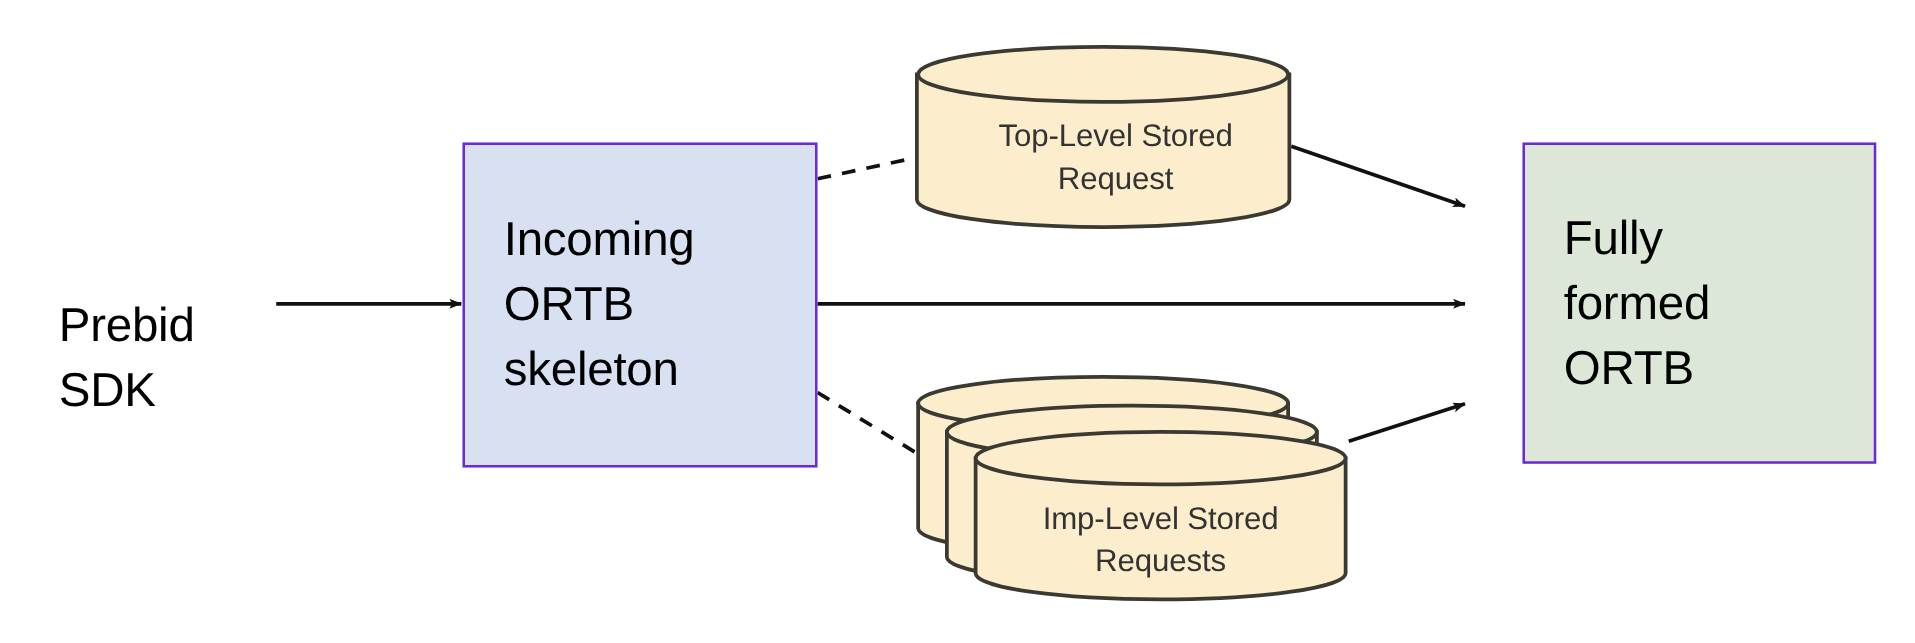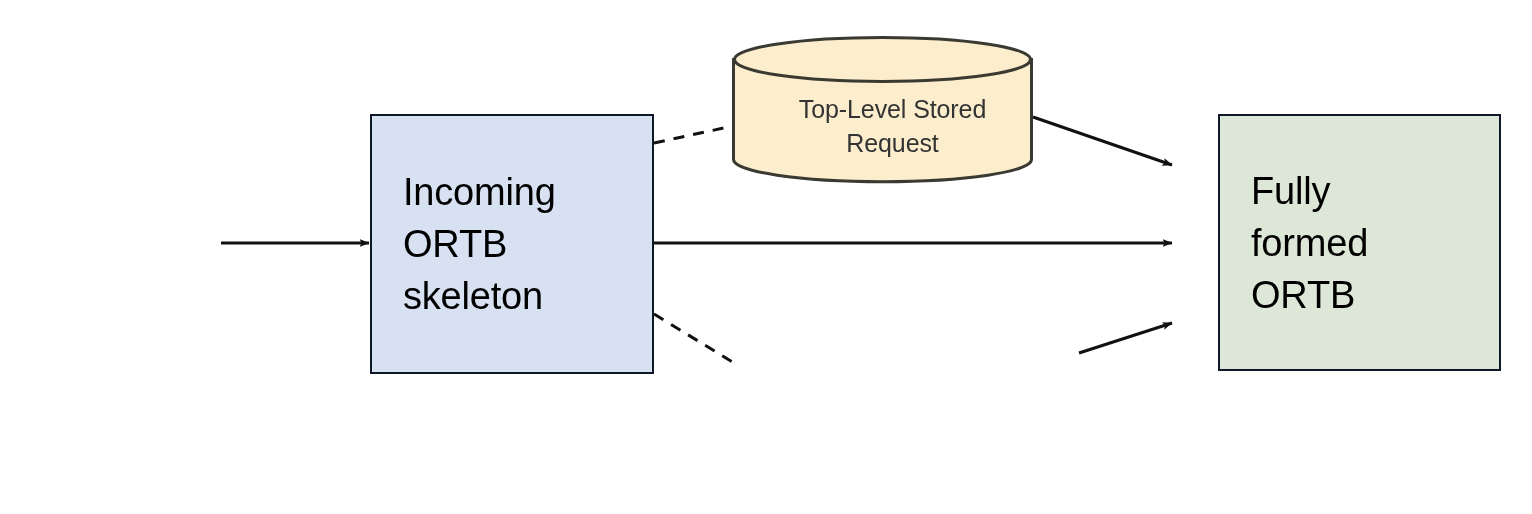--- a/index.html
+++ b/index.html
@@ -35,21 +35,21 @@
     line-height: 52px;
     letter-spacing: -0.2px;
     white-space: pre-line;
     text-align: left;
   }
 
   
   .box {
     position: absolute;
     box-sizing: border-box;
-    border: 2px solid #0f172a;
+    border: 2px solid #6d28d9;
     display: flex;
     align-items: center;
     justify-content: flex-start;
   }
   .box .box-text {
     color: #000000;
     font-size: 38px;
     line-height: 52px;
     letter-spacing: -0.2px;
     white-space: pre-line;
@@ -99,36 +99,61 @@
 
     <line x1="654" y1="314" x2="739" y2="366" stroke="#111111" stroke-width="3" stroke-dasharray="11 9"></line>
 
     <line x1="653" y1="243" x2="1172" y2="243" stroke="#111111" stroke-width="3" marker-end="url(#arrow)"></line>
 
     <line x1="1033" y1="117" x2="1172" y2="165" stroke="#111111" stroke-width="3" marker-end="url(#arrow)"></line>
 
     <line x1="1079" y1="353" x2="1172" y2="323" stroke="#111111" stroke-width="3" marker-end="url(#arrow)"></line>
   </svg>
 
+  <div class="plain-label" id="label-prebid-sdk" style="left:47px; top:183px; width:180px;">
+    <span>Prebid
+SDK</span>
+  </div>
 
   <div class="box" id="box-incoming-ortb" style="left:370px; top:114px; width:284px; height:260px;">
     <div class="box-text">Incoming
 ORTB
 skeleton</div>
   </div>
 
   <div class="cyl" id="cyl-top-level" style="left:732px; top:36px; width:301px; height:147px;">
     <svg class="cyl-svg" width="301" height="147" viewBox="0 0 301 147" xmlns="http://www.w3.org/2000/svg">
       <path d="M1.5,23.5 L1.5,123.5 A148,22 0 0 0 299.5,123.5 L299.5,23.5 Z" fill="#fceecd" stroke="#3a3a32" stroke-width="3"></path>
       <ellipse cx="150.5" cy="23.5" rx="148" ry="22" fill="#fceecd" stroke="#3a3a32" stroke-width="3"></ellipse>
     </svg>
     <div class="cyl-text" style="top:56px;padding-left:20px;">Top-Level Stored
 Request</div>
   </div>
 
+  <div class="cyl" id="cyl-imp-level" style="left:732px; top:298px; width:350px; height:190px;">
+    <svg class="cyl-svg" width="350" height="190" viewBox="0 0 350 190" xmlns="http://www.w3.org/2000/svg">
+
+      <g>
+        <path d="M2.5,24.5 L2.5,124.5 A148,21 0 0 0 298.5,124.5 L298.5,24.5 Z" fill="#fceecd" stroke="#3a3a32" stroke-width="3"></path>
+        <ellipse cx="150.5" cy="24.5" rx="148" ry="21" fill="#fceecd" stroke="#3a3a32" stroke-width="3"></ellipse>
+      </g>
+
+      <g>
+        <path d="M25.5,47.5 L25.5,147.5 A148,21 0 0 0 321.5,147.5 L321.5,47.5 Z" fill="#fceecd" stroke="#3a3a32" stroke-width="3"></path>
+        <ellipse cx="173.5" cy="47.5" rx="148" ry="21" fill="#fceecd" stroke="#3a3a32" stroke-width="3"></ellipse>
+      </g>
+
+      <g>
+        <path d="M48.5,68.5 L48.5,160.5 A148,21 0 0 0 344.5,160.5 L344.5,68.5 Z" fill="#fceecd" stroke="#3a3a32" stroke-width="3"></path>
+        <ellipse cx="196.5" cy="68.5" rx="148" ry="21" fill="#fceecd" stroke="#3a3a32" stroke-width="3"></ellipse>
+      </g>
+    </svg>
+    <div class="cyl-text" style="top:100px; left:48px; width:297px; right:auto;">Imp-Level Stored
+Requests</div>
+  </div>
 
   <div class="box" id="box-fully-formed" style="left:1173px; top:114px; width:283px; height:257px;margin-left:45px;">
     <div class="box-text">Fully
 formed
 ORTB</div>
   </div>
 
 </div>
 
 </body></html>

